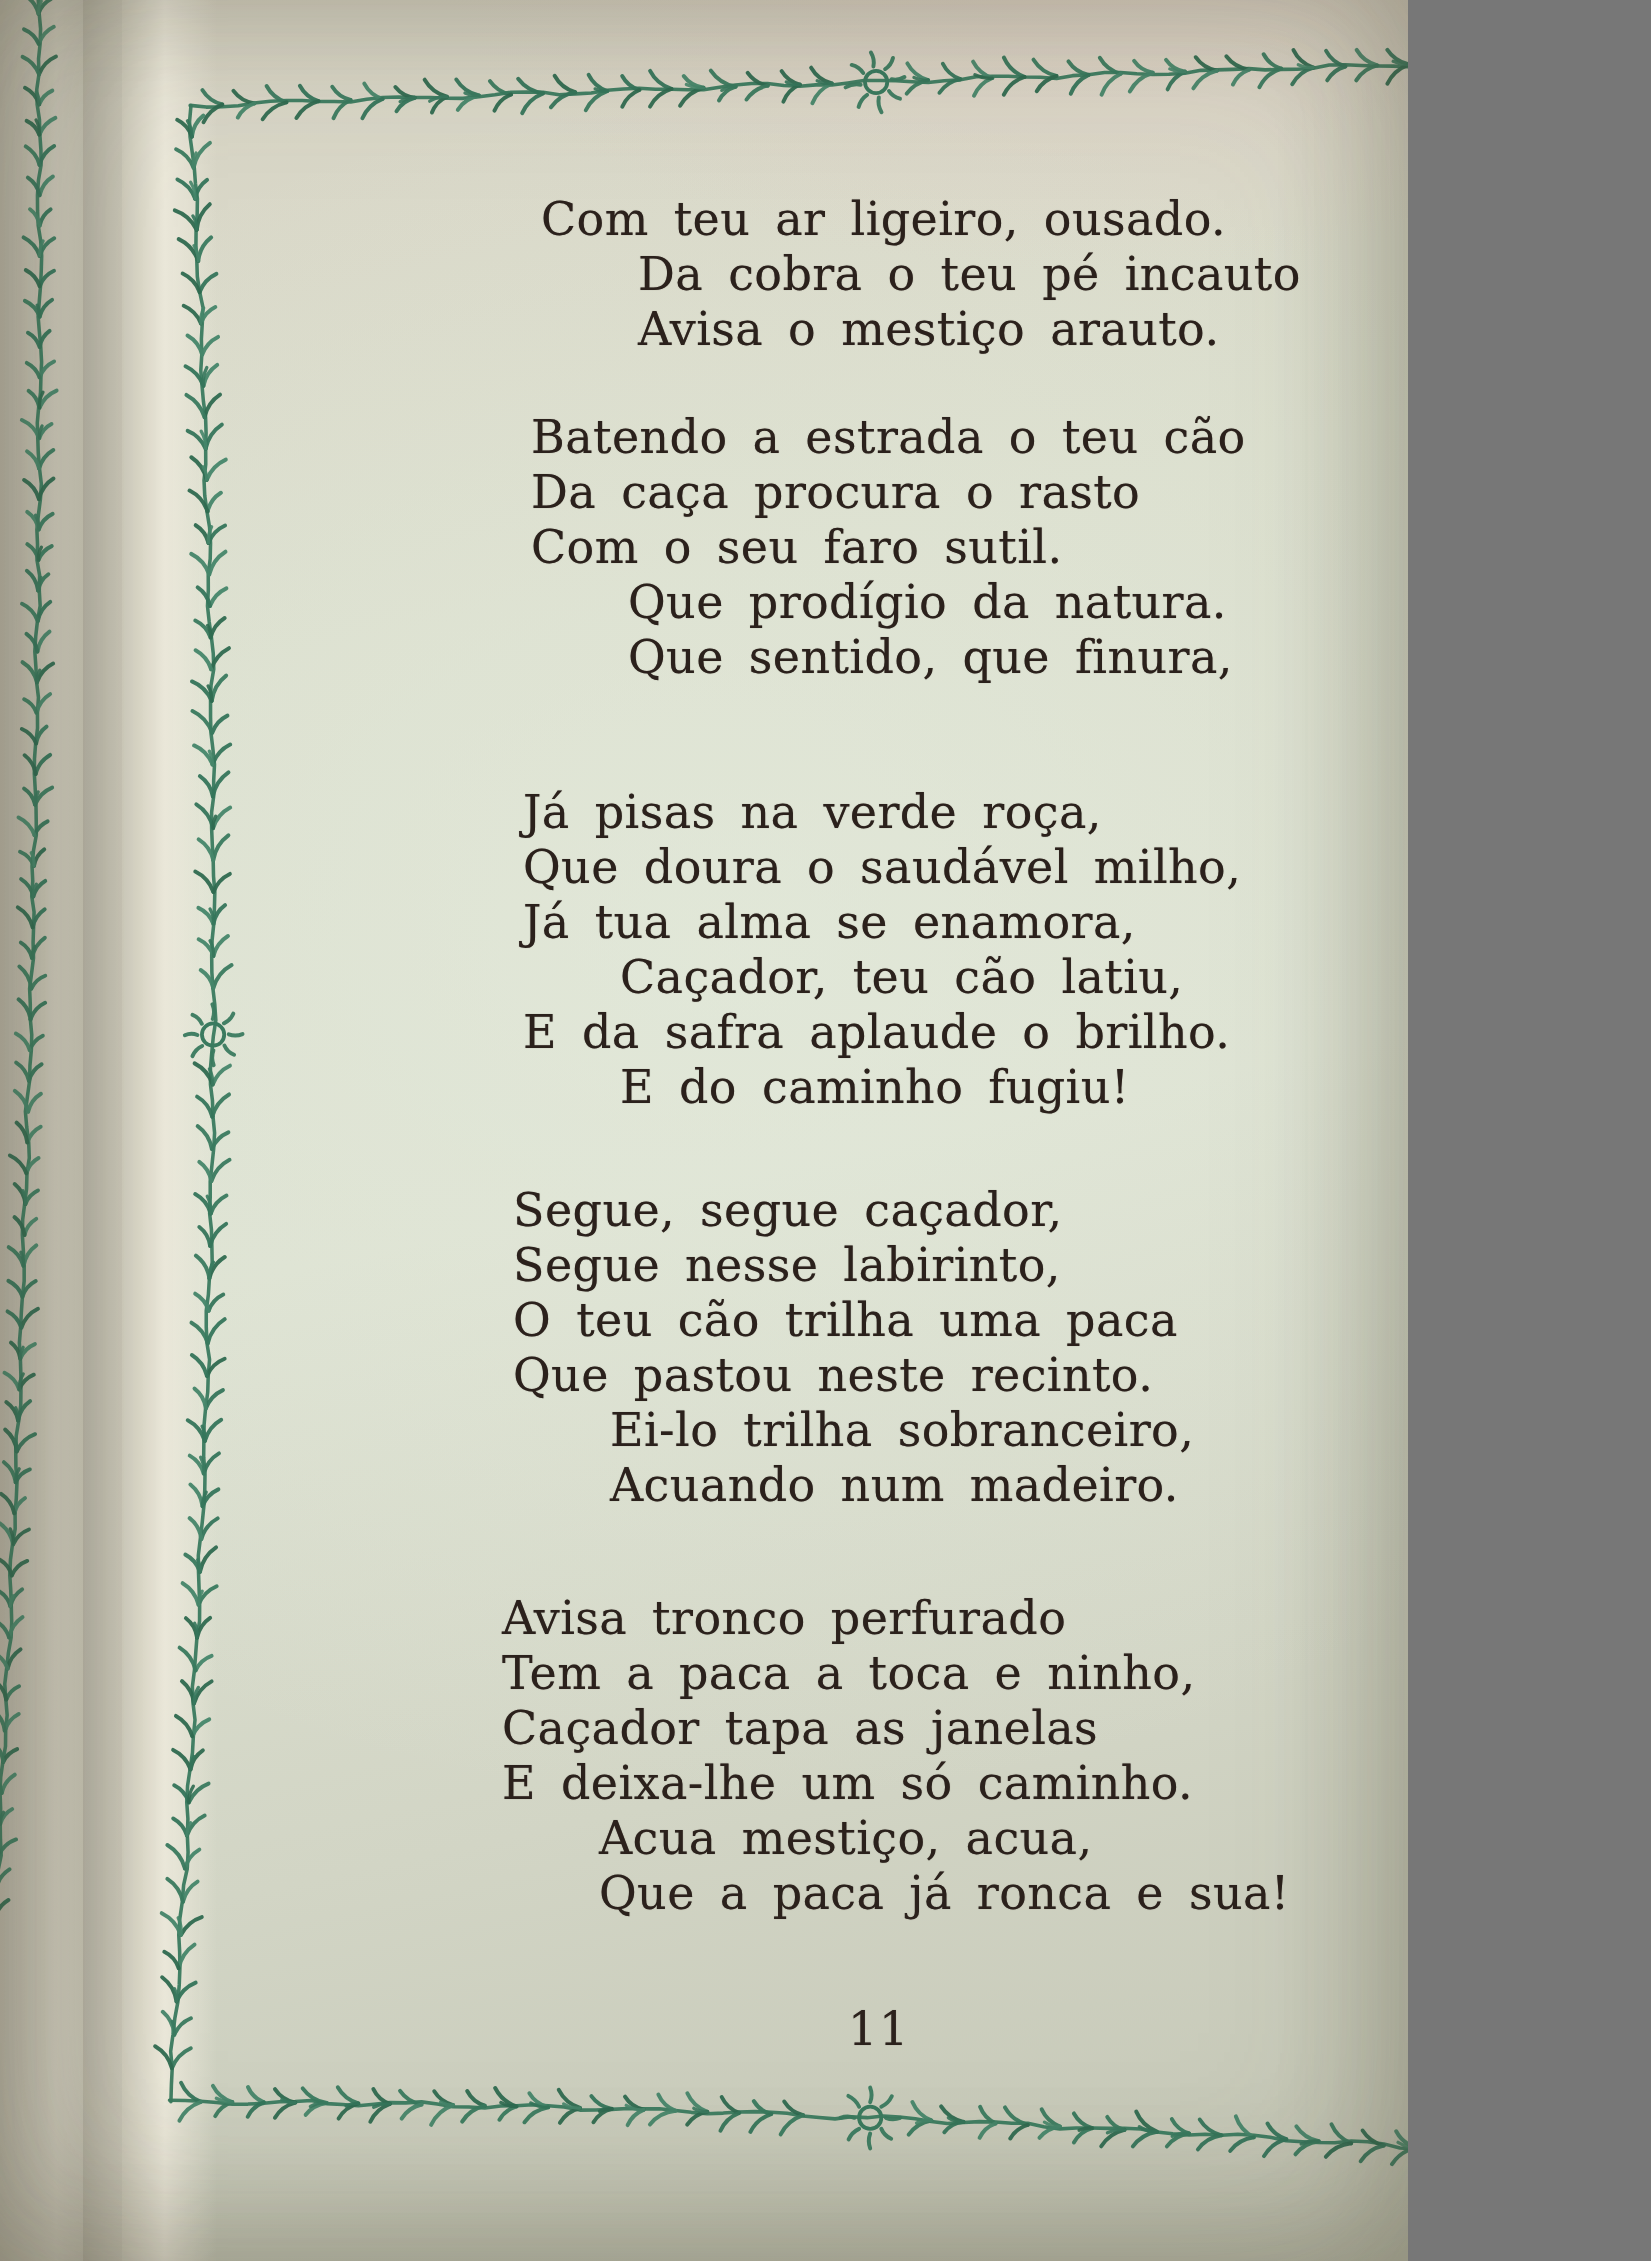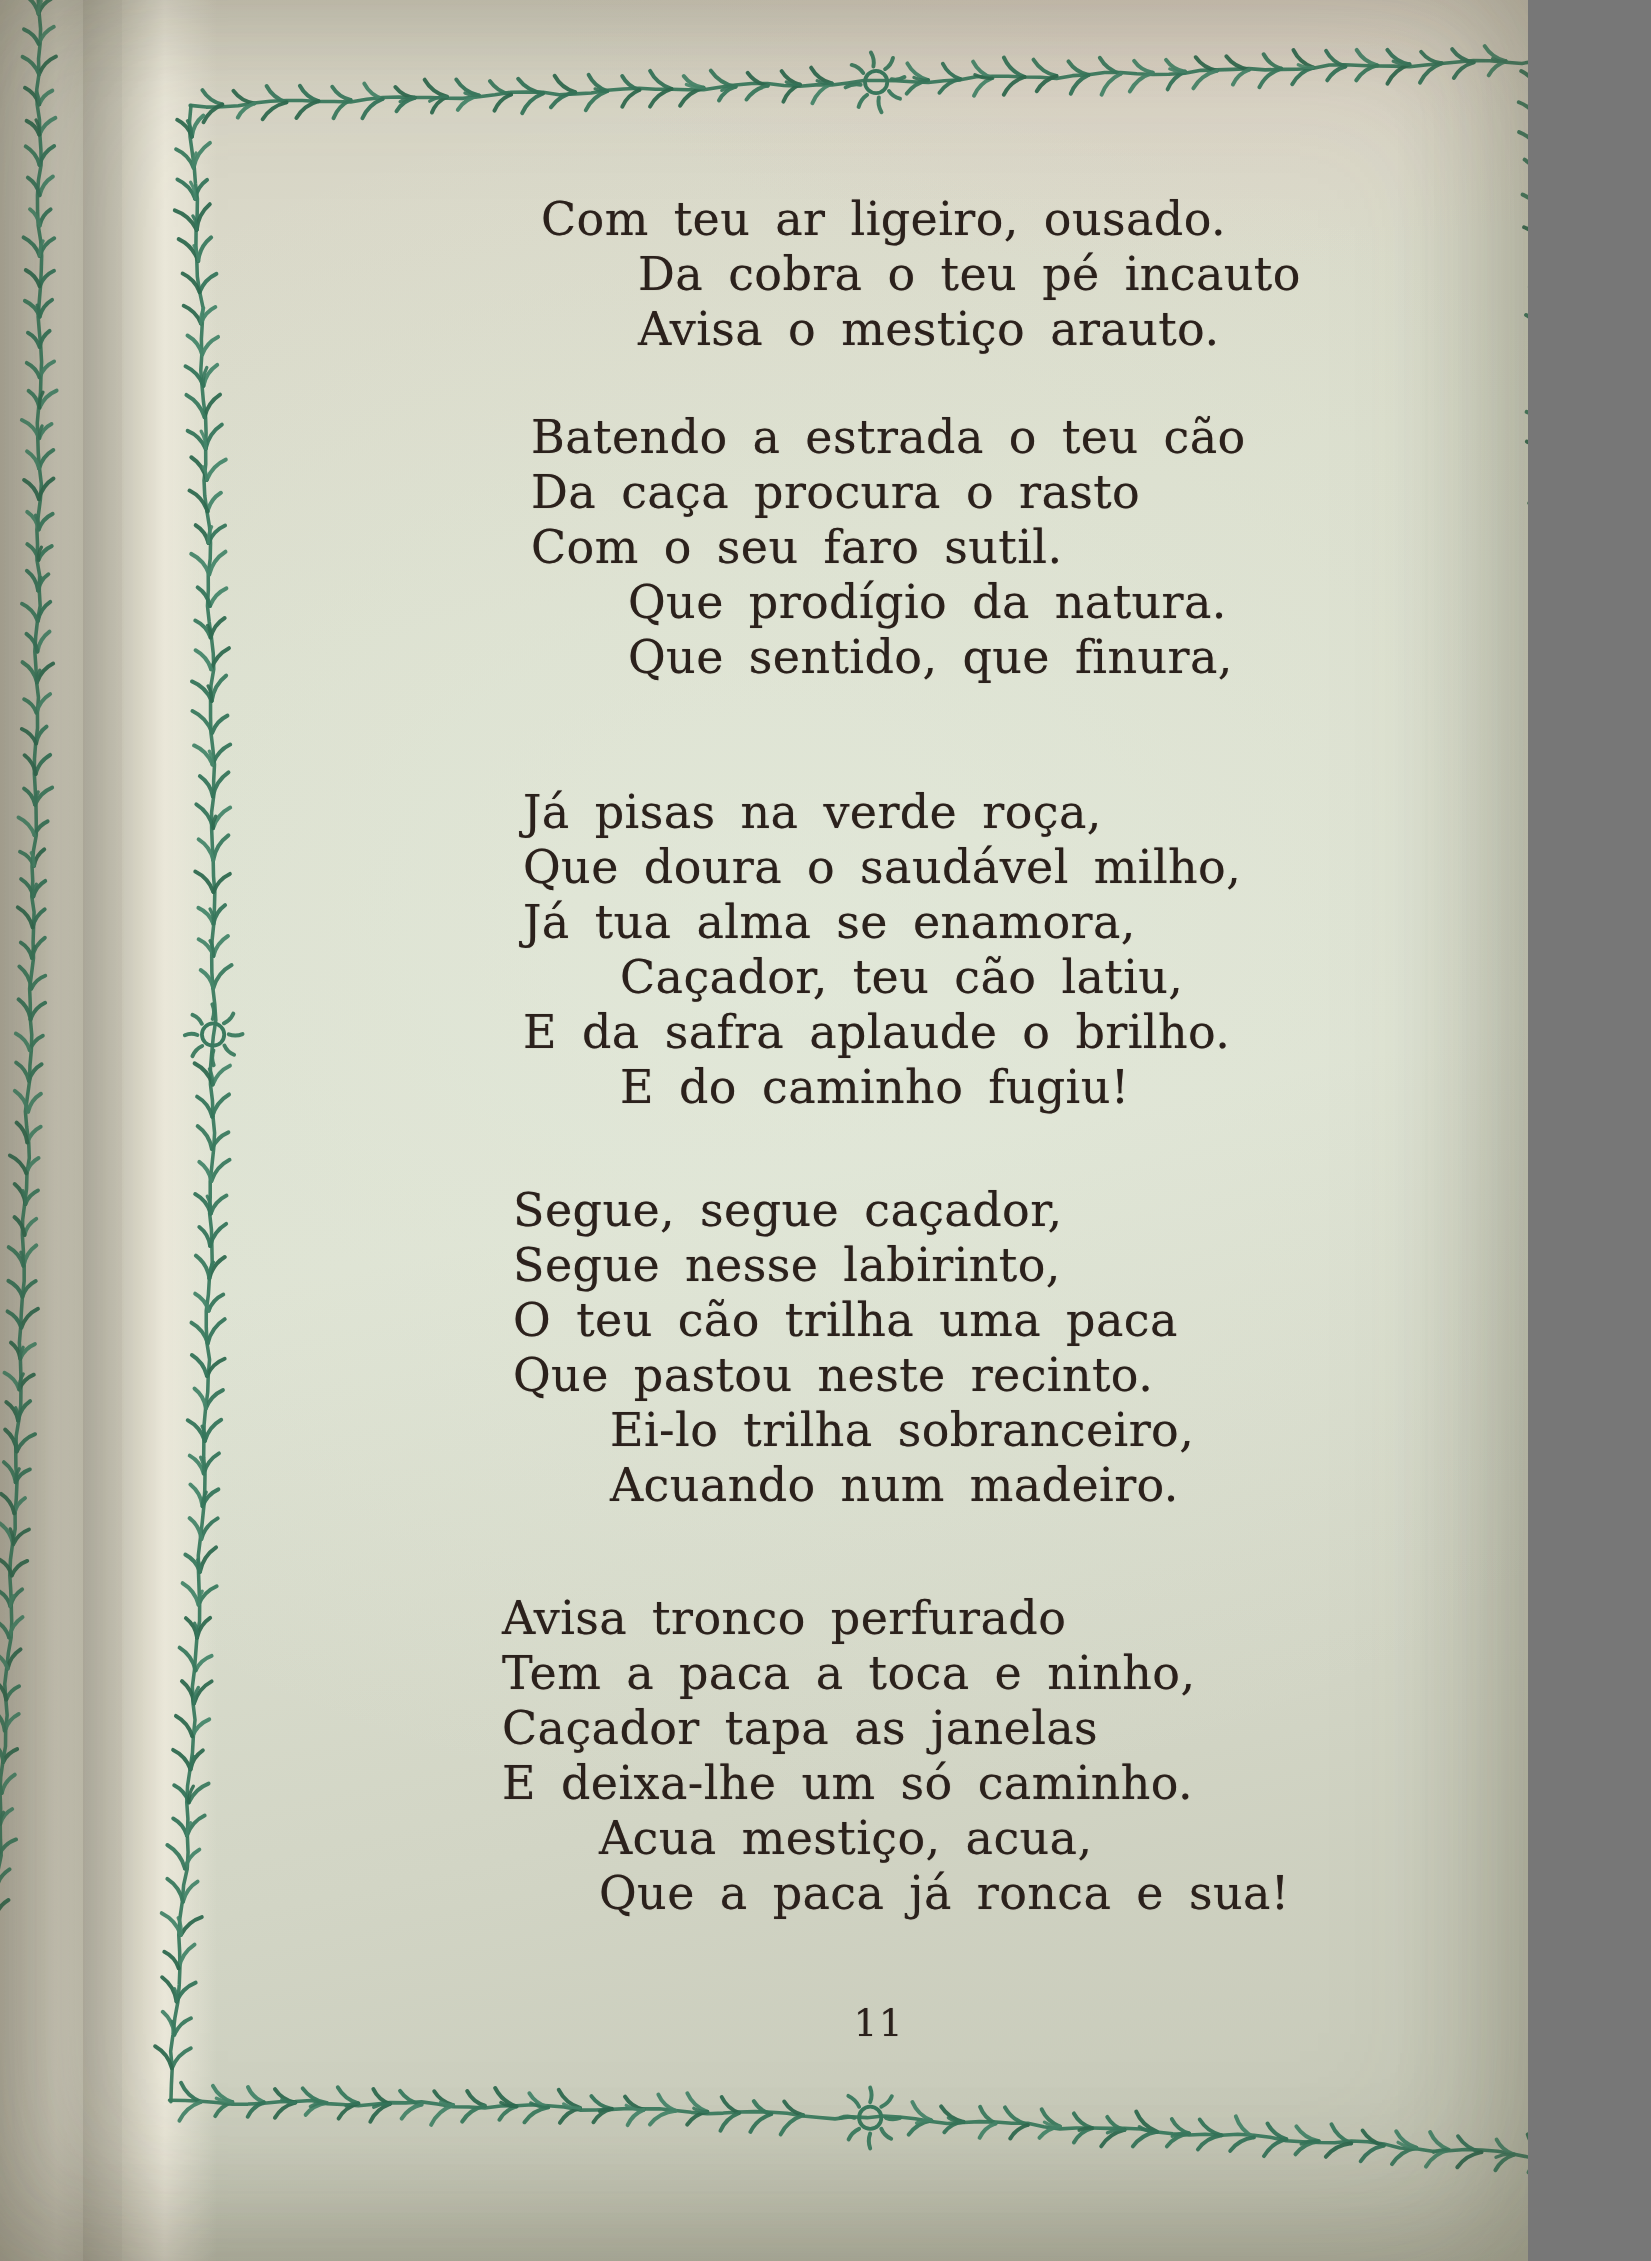--- a/index.html
+++ b/index.html
@@ -1,41 +1,42 @@
 <!DOCTYPE html>
 <html style="font-size:13.2px"><head>
 <meta charset="utf-8">
 <style>
   html,body{margin:0;padding:0;background:#777;}
   .photo{
-    position:relative;width:1528px;height:2261px;overflow:hidden;
+    position:relative;width:1360px;height:2261px;overflow:hidden;
     font-family:"DejaVu Serif","Liberation Serif",serif;
     background:
       radial-gradient(1074px 512px at 78% -2%, rgba(224,207,196,.62), rgba(224,207,196,0) 62%),
       radial-gradient(1528px 1198px at 52% 42%, rgba(229,237,223,.55), rgba(229,237,223,0) 72%),
       linear-gradient(168deg,#d8d4c5 0%,#dbdecd 28%,#dde1d1 52%,#d2d5c5 76%,#c3c5b4 100%);
+    padding-left: 48px;
   }
   .prev-page{position:absolute;left:0;top:0;width:83px;height:100%;
     background:linear-gradient(90deg,#b9b6a7,#cac7b8 68%,#c1beaf);}
   .crease{position:absolute;left:83px;top:0;width:40px;height:100%;
     background:linear-gradient(90deg,#b2afa0,#c7c4b5);}
   .ridge{position:absolute;left:122px;top:0;width:95px;height:100%;
     background:linear-gradient(90deg,#cdcaba,#ece9db 45%,rgba(216,218,201,0));}
   svg.borders{position:absolute;left:0;top:0;width:1652px;height:2261px;}
   .poem{position:absolute;left:0;top:0;width:100%;height:100%;}
   .stanza{position:absolute;}
   .line{
     white-space:nowrap;font-size:46px;line-height:55px;color:#2b211c;
     word-spacing:10px;letter-spacing:0.4px;
     text-shadow:0 0 0.8px rgba(43,33,28,.55);
   }
   .ind{margin-left:97px;}
   .pageno{
     position:absolute;left:809px;top:2002px;width:140px;text-align:center;
-    font-size:37px;color:#2b211c;letter-spacing:1.7px;
+    font-size:46px;color:#2b211c;letter-spacing:1.7px;
     text-shadow:0 0 0.8px rgba(43,33,28,.55);
   }
   .vignette{position:absolute;inset:0;pointer-events:none;
     box-shadow:inset 0 0 190px rgba(80,75,55,.26),
                inset -33px 0 107px rgba(80,75,55,.13),
                inset 0 -50px 132px rgba(70,65,45,.16);}
 </style>
 </head>
 <body>
 

